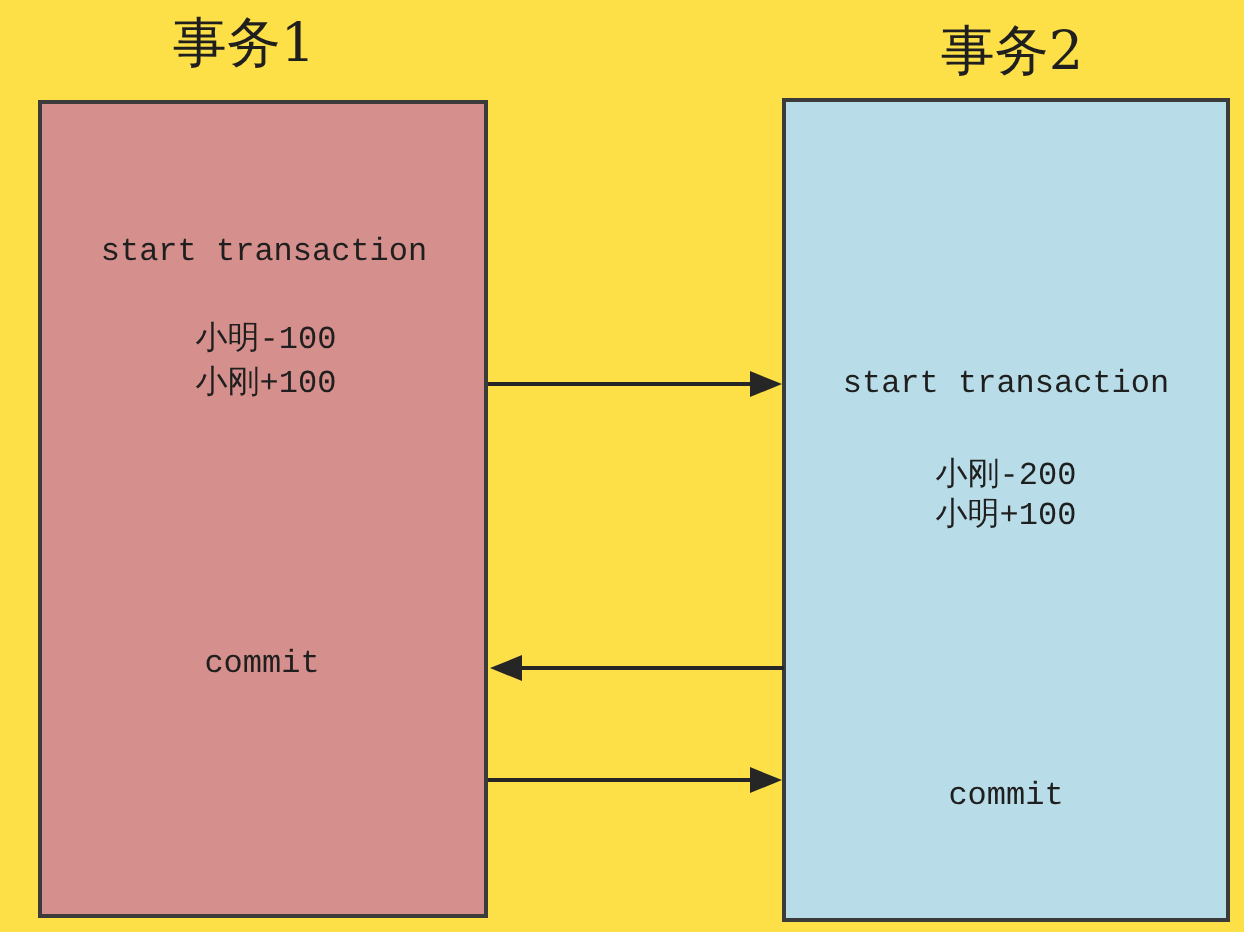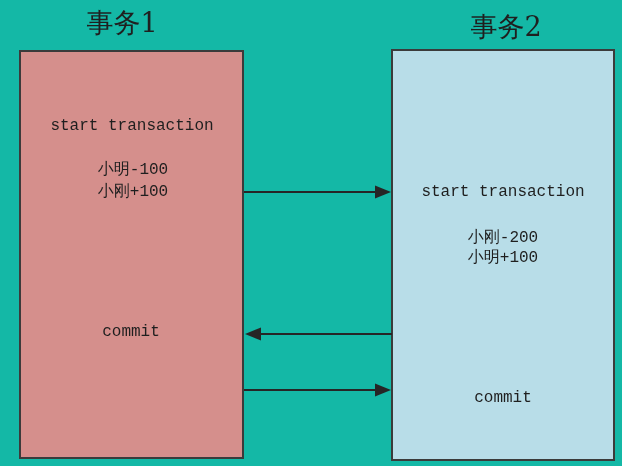--- a/index.html
+++ b/index.html
@@ -4,21 +4,21 @@
 <style>
   html, body {
     margin: 0;
     padding: 0;
     background: #ffffff;
   }
   .stage {
     position: relative;
     width: 622px;
     height: 466px;
-    background: #14b8a6;
+    background: #fde047;
     overflow: hidden;
   }
   svg.diagram {
     display: block;
     width: 622px;
     height: 466px;
   }
   .box-rect {
     stroke: #3b3b3b;
     stroke-width: 2;

